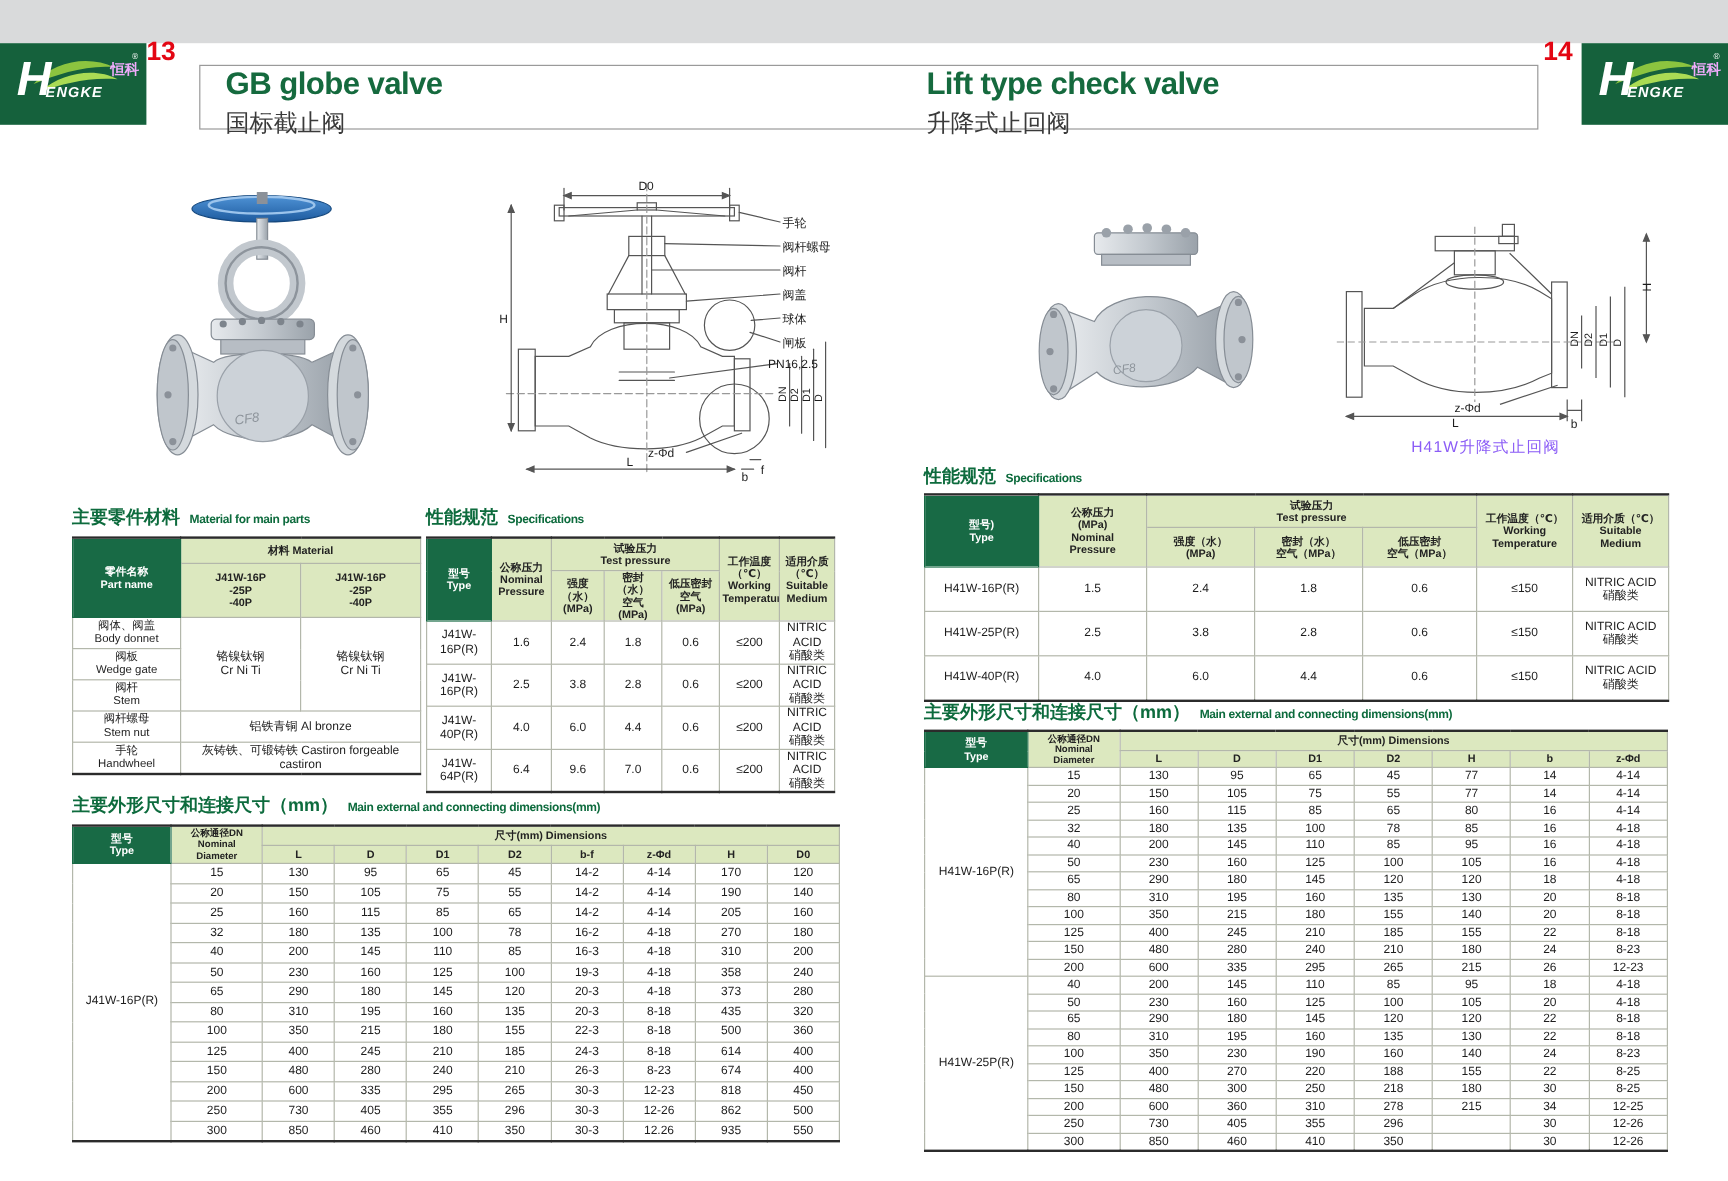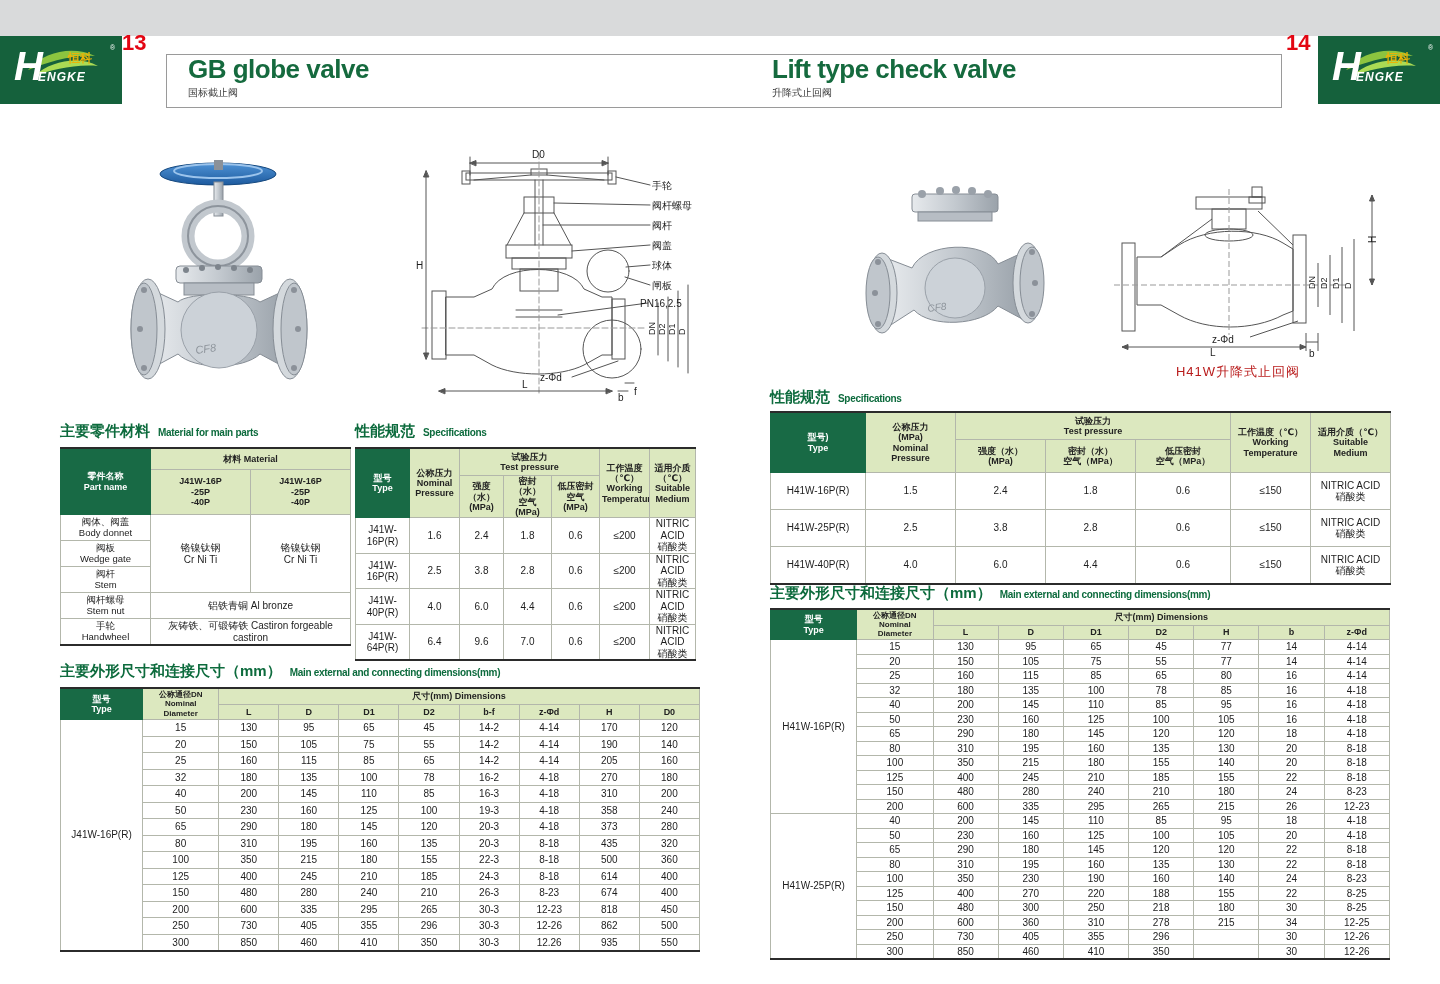--- a/index.html
+++ b/index.html
@@ -7,27 +7,27 @@
     width:1440px;height:984px;position:relative;background:#fff;overflow:hidden;
     font-family:"Liberation Sans","DejaVu Sans",sans-serif;color:#222;
     -webkit-font-smoothing:antialiased;
   }
   .abs{position:absolute;}
   
   .topstrip{left:0;top:0;width:1440px;height:36px;background:#d9dadb;}
   .logo-box{top:36px;width:122px;height:68px;background:#15613c;overflow:hidden;}
   .logo-h{position:absolute;left:14px;top:10px;color:#fff;font-weight:bold;font-style:italic;font-size:40px;line-height:40px;}
   .logo-rest{position:absolute;left:38px;top:34px;color:#ffffff;font-weight:bold;font-style:italic;font-size:12px;letter-spacing:1px;}
-  .logo-cn{position:absolute;left:68px;top:14px;color:#eab308;font-size:12px;font-weight:bold;}
+  .logo-cn{position:absolute;left:92px;top:14px;color:#f0abfc;font-size:12px;font-weight:bold;}
   .logo-reg{position:absolute;left:110px;top:8px;color:#fff;font-size:7px;}
   .pagenum{top:30px;color:#e30613;font-size:22px;font-weight:bold;}
   .title-box{left:166px;top:54px;width:1114px;height:52px;border:1px solid #9a9a9a;background:#fff;}
   .title-group{top:57px;}
   .title-en{font-size:26px;font-weight:bold;color:#156a3e;line-height:25px;letter-spacing:-0.5px;}
-  .title-cn{font-size:10px;color:#3a3a3a;line-height:20px;margin-top:1px;}
+  .title-cn{font-size:20px;color:#3a3a3a;line-height:20px;margin-top:11px;}
   
   .sec-title{font-weight:bold;white-space:nowrap;}
   .sec-title .cn{font-size:15px;color:#0d6b3d;}
   .sec-title .en{font-size:10px;color:#0d6b3d;margin-left:8px;letter-spacing:-0.3px;}
   
   table.cat{border-collapse:collapse;table-layout:fixed;background:#fff;
     border-top:2px solid #2b2b2b;border-bottom:2px solid #2b2b2b;}
   table.cat th,table.cat td{
     border:1px solid #b3b7ab;text-align:center;vertical-align:middle;
     white-space:pre-line;padding:0 2px;overflow:hidden;line-height:1.15;}
@@ -37,21 +37,21 @@
   table.cat td{font-size:10px;color:#1d1d1d;background:#fff;}
   .mat td{height:25px;}
   .mat td.part{font-size:9.5px;margin-left:29px;}
   .specs td{height:33px;}
   .specsR td{height:36px;}
   .dimsL td{height:15.5px;font-size:9.5px;}
   .dimsR td{height:13.5px;font-size:8.8px;}
   .small-note{font-size:8.5px;}
   
   svg text{font-family:"Liberation Sans","DejaVu Sans",sans-serif;}
-  .draw-caption{font-size:13px;color:#b91c1c;text-align:center;letter-spacing:1px;}
+  .draw-caption{font-size:13px;color:#8b5cf6;text-align:center;letter-spacing:1px;}
 </style>
 </head>
 <body>
 
 <div class="abs topstrip"></div>
 
 <div class="abs logo-box" style="left:0;">
   <svg width="122" height="68" viewBox="0 0 122 68">
     <path d="M28,34 C45,14 75,10 95,20 C72,18 48,26 28,34 Z" fill="#8cc43f"></path>
     <path d="M34,40 C52,24 80,20 98,30 C74,28 52,34 34,40 Z" fill="#aadb54"></path>

